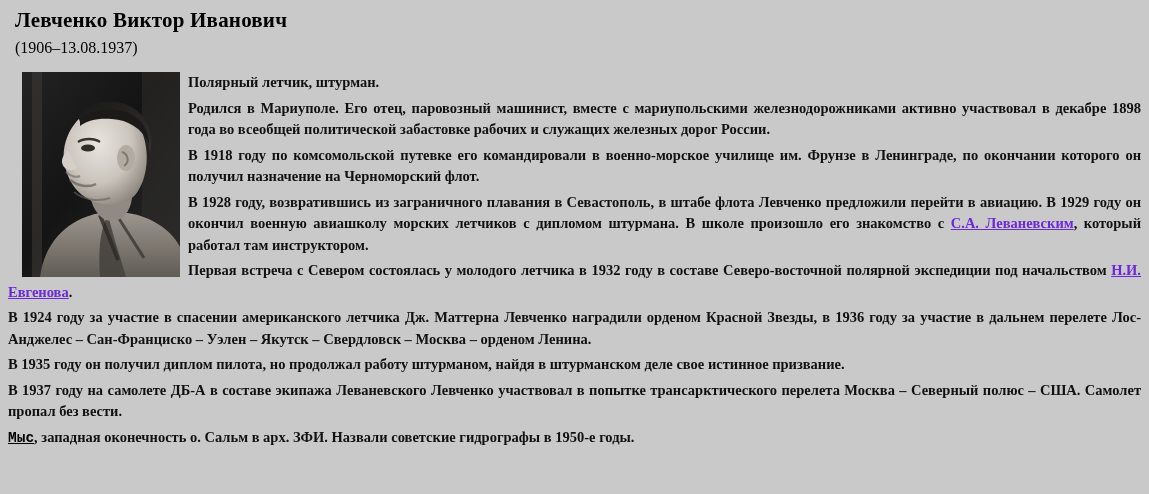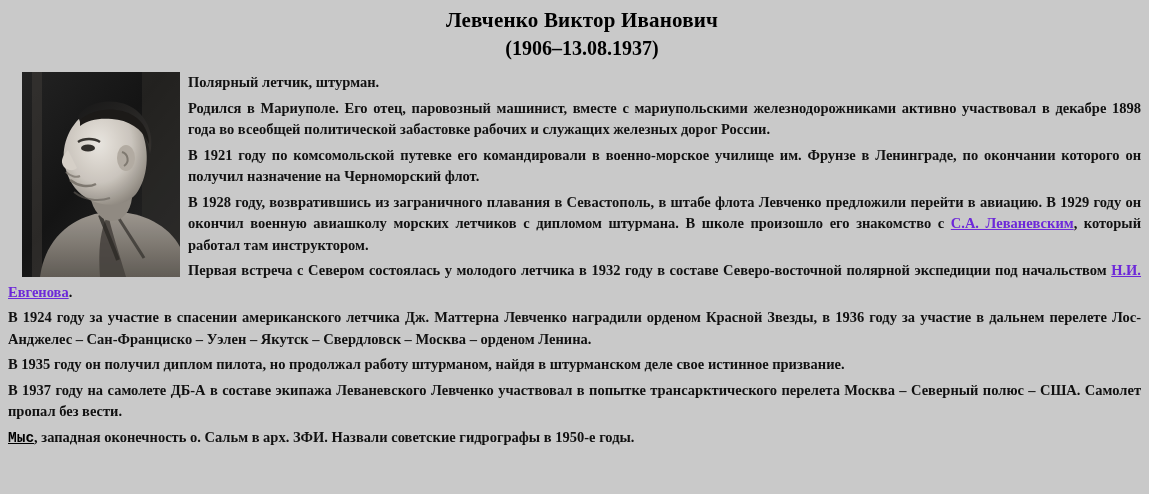--- a/index.html
+++ b/index.html
@@ -19,33 +19,32 @@
     position: relative;
     width: 1149px;
     height: 494px;
     background: #c9c9c9;
     box-sizing: border-box;
   }
 
   
   .header {
     padding-top: 6px;
-    text-align: center;
     padding-left: 15px;
   }
   .header-title {
     font-size: 21px;
     font-weight: bold;
     line-height: 28px;
     letter-spacing: 0.2px;
     color: #000;
   }
   .header-dates {
-    font-size: 20px;
-    font-weight: bold;
+    font-size: 16px;
+    font-weight: normal;
     line-height: 28px;
     color: #000;
   }
 
   
   .body-wrap {
     padding: 6px 4px 0 4px;
     font-size: 14.5px;
     font-weight: bold;
     line-height: 21.5px;
@@ -151,21 +150,21 @@
 
         <ellipse cx="104" cy="86" rx="9" ry="13" fill="#b0a99f"></ellipse>
         <path d="M100 80 C106 82 108 90 102 94" stroke="#7b756c" stroke-width="2" fill="none"></path>
 
         <rect x="0" y="0" width="158" height="205" fill="#ffffff" opacity="0.03"></rect>
       </svg>
     </div>
 
     <p class="para nojustify">Полярный летчик, штурман.</p>
     <p class="para">Родился в Мариуполе. Его отец, паровозный машинист, вместе с мариупольскими железнодорожниками активно участвовал в декабре 1898 года во всеобщей политической забастовке рабочих и служащих железных дорог России.</p>
-    <p class="para">В 1921 году по комсомольской путевке его командировали в военно-морское училище им. Фрунзе в Ленинграде, по окончании которого он получил назначение на Черноморский флот.</p>
+    <p class="para">В 1918 году по комсомольской путевке его командировали в военно-морское училище им. Фрунзе в Ленинграде, по окончании которого он получил назначение на Черноморский флот.</p>
     <p class="para">
       <span>В 1928 году, возвратившись из заграничного плавания в Севастополь, в штабе флота Левченко  предложили перейти в авиацию. В 1929 году он окончил военную авиашколу морских летчиков с дипломом штурмана. В школе произошло его знакомство с </span><a class="lnk" href="#">С.А. Леваневским</a><span>, который работал там инструктором.</span>
     </p>
     <p class="para">
       <span>Первая встреча с Севером состоялась у молодого летчика в 1932 году в составе Северо-восточной полярной экспедиции под начальством </span><a class="lnk" href="#">Н.И. Евгенова</a><span>.</span>
     </p>
     <p class="para"> В 1924 году за участие в спасении американского летчика Дж. Маттерна Левченко наградили орденом Красной Звезды, в  1936 году за участие в дальнем перелете Лос-Анджелес – Сан-Франциско – Уэлен – Якутск – Свердловск – Москва –  орденом Ленина.</p>
     <p class="para">В 1935 году он получил диплом пилота, но продолжал работу штурманом, найдя в штурманском деле свое истинное призвание.</p>
     <p class="para">В 1937 году на самолете ДБ-А в составе экипажа Леваневского Левченко участвовал в попытке трансарктического перелета Москва – Северный полюс – США. Самолет пропал без вести.</p>
     <p class="para nojustify">

